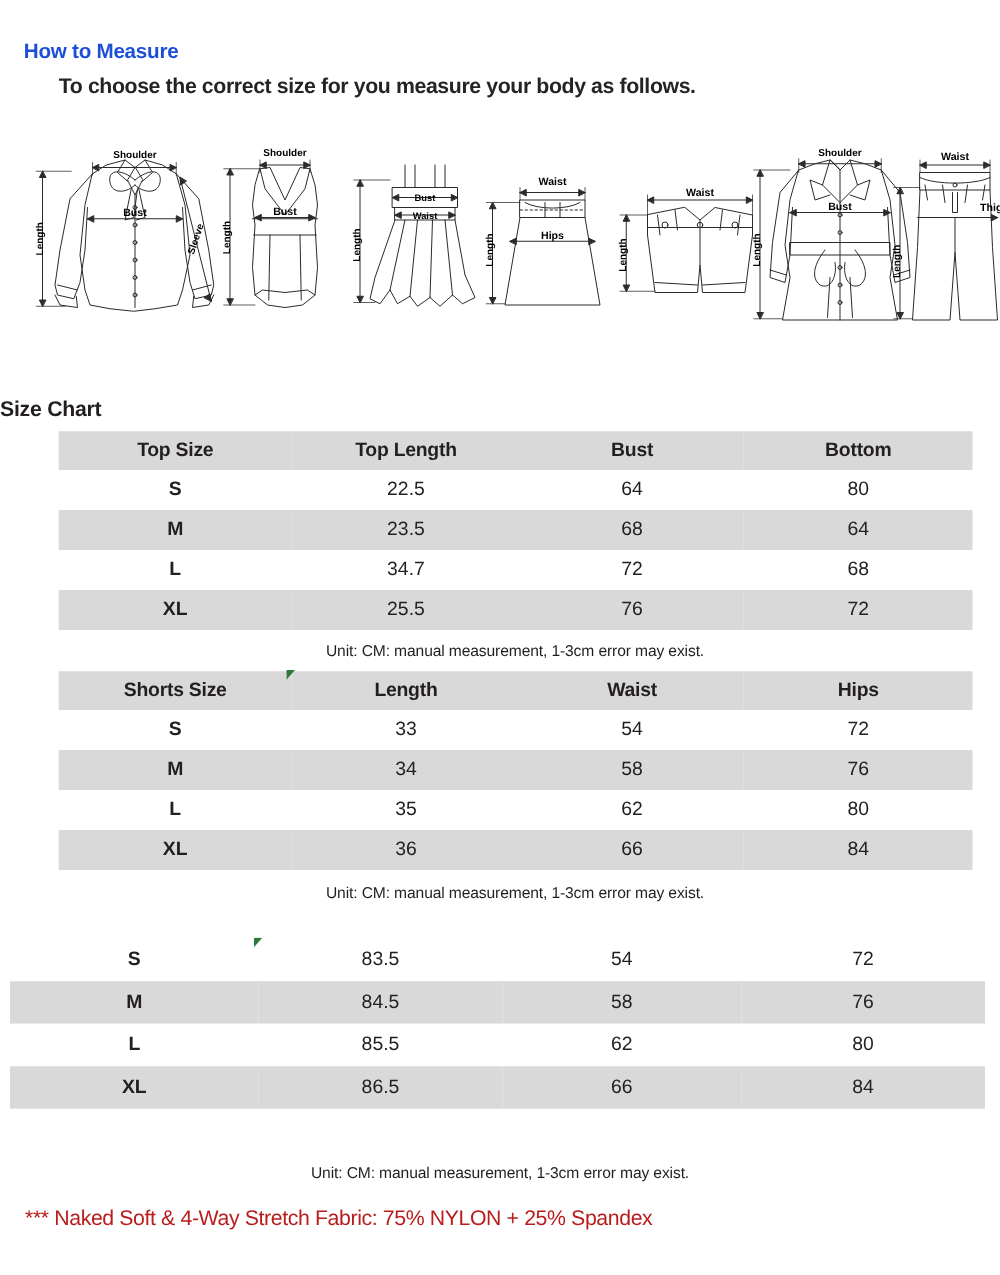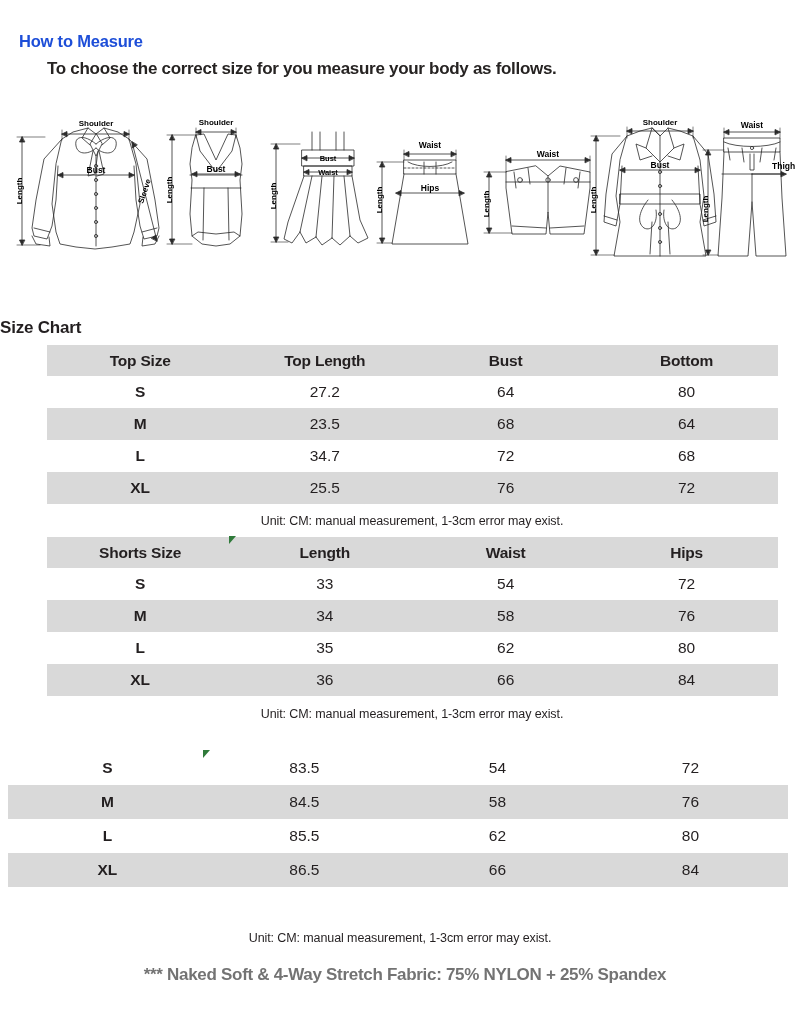--- a/index.html
+++ b/index.html
@@ -35,21 +35,21 @@
     font-weight: bold;
     letter-spacing: -0.3px;
     line-height: 30px;
     color: #262322;
     margin-left: 28px;
   }
 
   
   .illus-strip {
     position: absolute;
-    left: 0;
+    left: 12px;
     top: 104px;
     width: 670px;
     height: 162px;
   }
   .illus-strip svg { display: block; }
 
   
   .chart-title {
     position: absolute;
     left: 0;
@@ -127,24 +127,23 @@
   .unit-b { top: 707px; left: 12px; }
   .unit-c { top: 931px; left: 0px; }
 
   
   .footer-note {
     position: absolute;
     left: 20px;
     top: 965px;
     width: 770px;
     font-size: 17px;
-    font-weight: bold;
-    color: #737373;
+    font-weight: normal;
+    color: #b91c1c;
     letter-spacing: -0.3px;
-    text-align: center;
   }
 
   
   .green-speck {
     position: absolute;
     width: 7px;
     height: 8px;
     background: #2f7a3a;
     clip-path: polygon(0 0, 100% 0, 0 100%);
   }
@@ -425,21 +424,21 @@
     </colgroup>
   <tbody>
     <tr class="hdr-row">
       <th class="hdr-cell">Top Size</th>
       <th class="hdr-cell">Top Length</th>
       <th class="hdr-cell">Bust</th>
       <th class="hdr-cell">Bottom</th>
     </tr>
     <tr class="row-plain body-row-a">
       <td class="sz-cell">S</td>
-      <td class="val-cell">27.2</td>
+      <td class="val-cell">22.5</td>
       <td class="val-cell">64</td>
       <td class="val-cell">80</td>
     </tr>
     <tr class="row-shade body-row-a">
       <td class="sz-cell">M</td>
       <td class="val-cell">23.5</td>
       <td class="val-cell">68</td>
       <td class="val-cell">64</td>
     </tr>
     <tr class="row-plain body-row-a">

